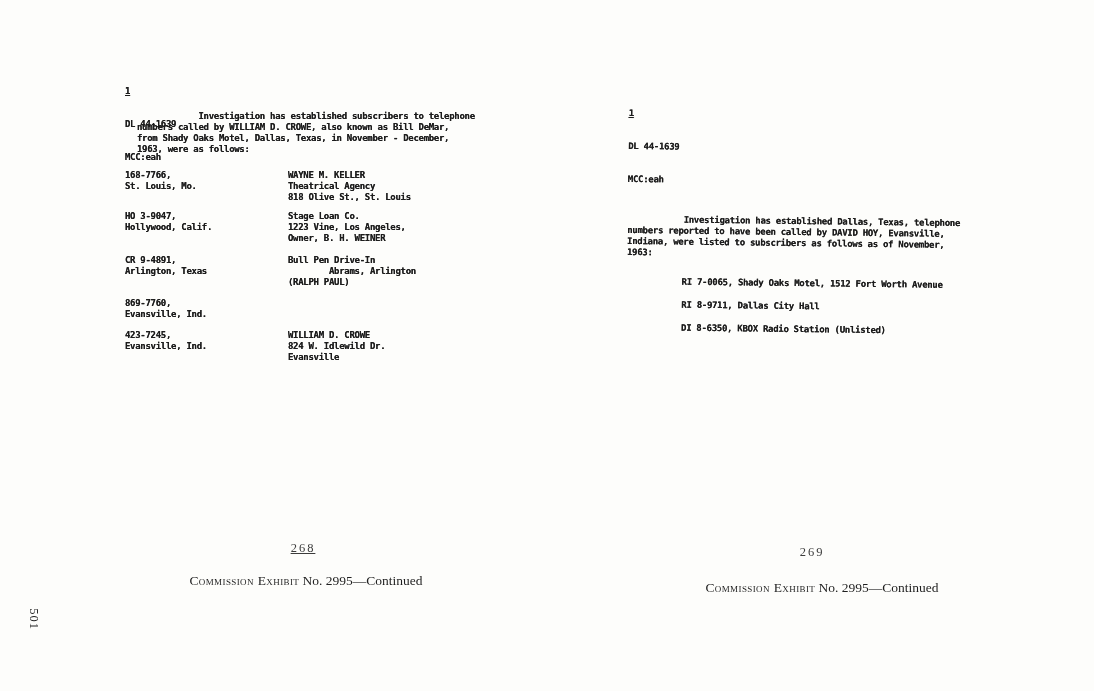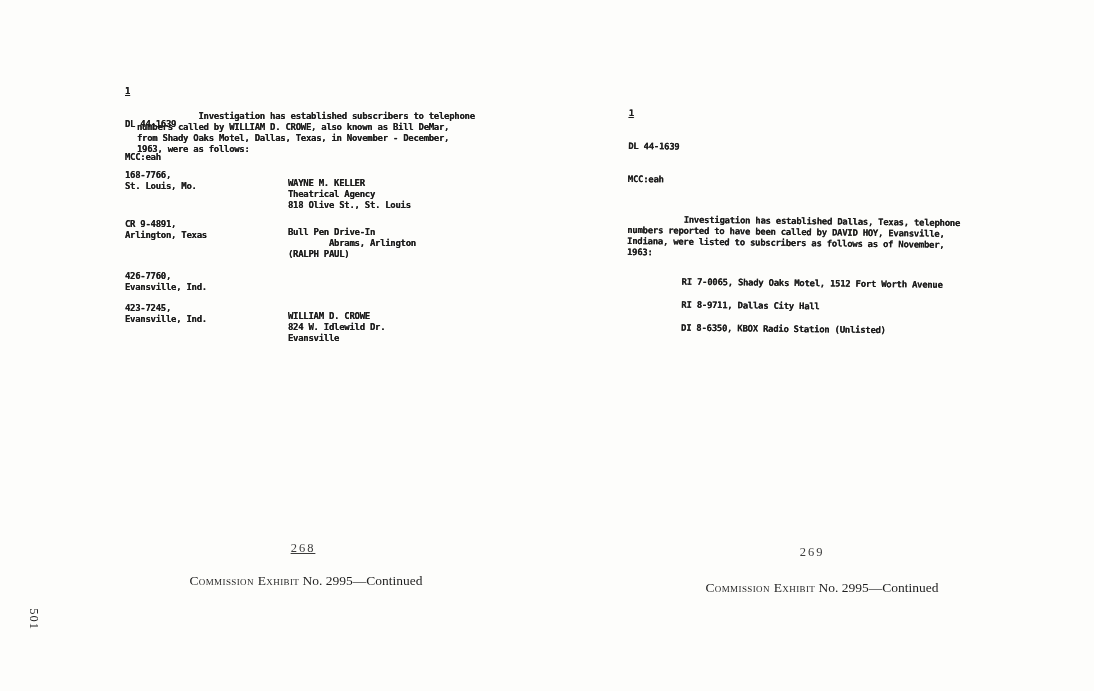--- a/index.html
+++ b/index.html
@@ -33,21 +33,21 @@
   .tw-underline { text-decoration: underline; }
 
   
   .left-header   { position: absolute; left: 125px; top: 64px; }
   .left-para     { position: absolute; left: 137px; top: 111px; }
   .left-table    { position: absolute; left: 125px; top: 170px; width: 360px; }
   .sub-row       { display: flex; margin-bottom: 10px; }
   .sub-row:nth-child(1) { margin-bottom: 8px; }
   .sub-row:nth-child(2) { margin-bottom: 11px; }
   .cell-number   { width: 163px; flex: 0 0 163px; }
-  .cell-subscriber { flex: 1; margin-top: 8px; }
+  .cell-subscriber { flex: 1; }
 
   
   .right-block {
     position: absolute; left: 629px; top: 86px;
     transform: rotate(0.7deg);
     transform-origin: left top;
   }
   .right-para { margin-top: 7px; }
   .right-list { margin-top: 18px; margin-left: 55px; }
   .right-list-item { margin-bottom: 12px; }
@@ -109,28 +109,35 @@
 
     <div class="left-table">
       <div class="sub-row">
         <div class="tw cell-number">168-7766,
 St. Louis, Mo.</div>
         <div class="tw cell-subscriber">WAYNE M. KELLER
 Theatrical Agency
 818 Olive St., St. Louis</div>
       </div>
       <div class="sub-row">
+        <div class="tw cell-number">HO 3-9047,
+Hollywood, Calif.</div>
+        <div class="tw cell-subscriber">Stage Loan Co.
+1223 Vine, Los Angeles,
+Owner, B. H. WEINER</div>
+      </div>
+      <div class="sub-row">
         <div class="tw cell-number">CR 9-4891,
 Arlington, Texas</div>
         <div class="tw cell-subscriber">Bull Pen Drive-In
         Abrams, Arlington
 (RALPH PAUL)</div>
       </div>
       <div class="sub-row">
-        <div class="tw cell-number">426-7760,
+        <div class="tw cell-number">869-7760,
 Evansville, Ind.</div>
       </div>
       <div class="sub-row">
         <div class="tw cell-number">423-7245,
 Evansville, Ind.</div>
         <div class="tw cell-subscriber">WILLIAM D. CROWE
 824 W. Idlewild Dr.
 Evansville</div>
       </div>
     </div>

